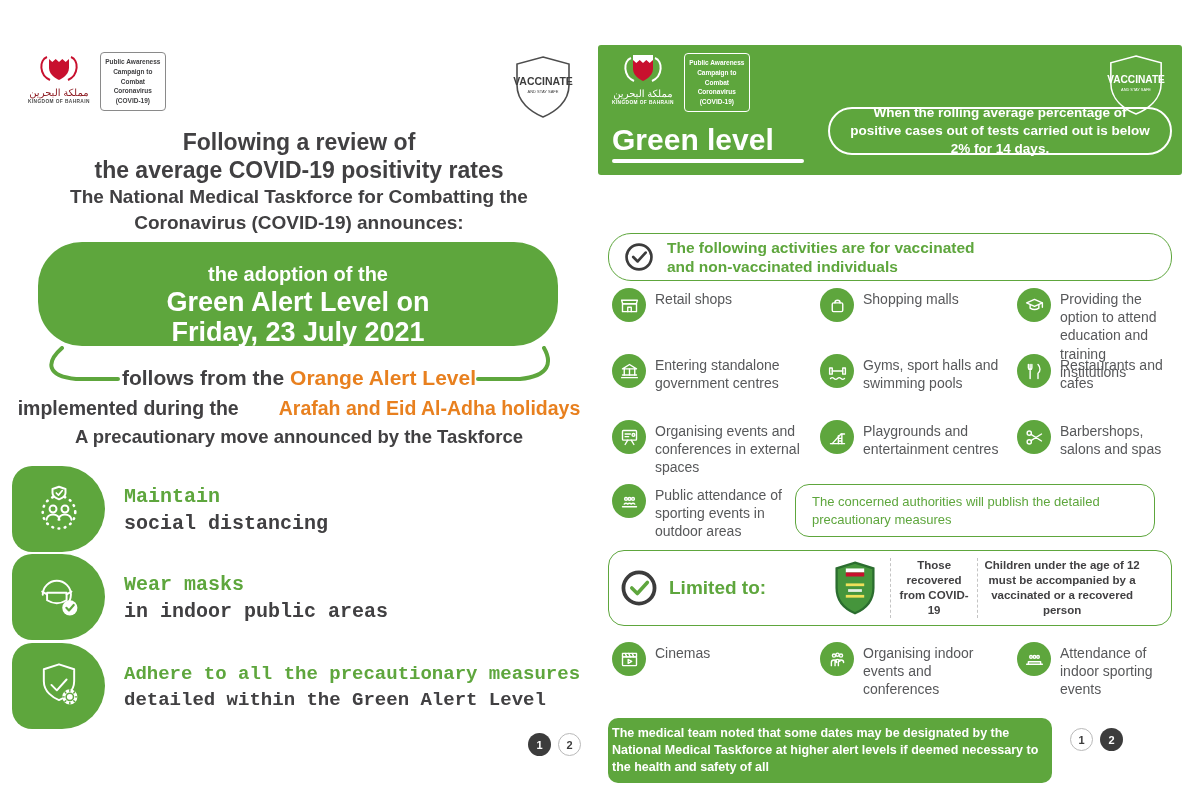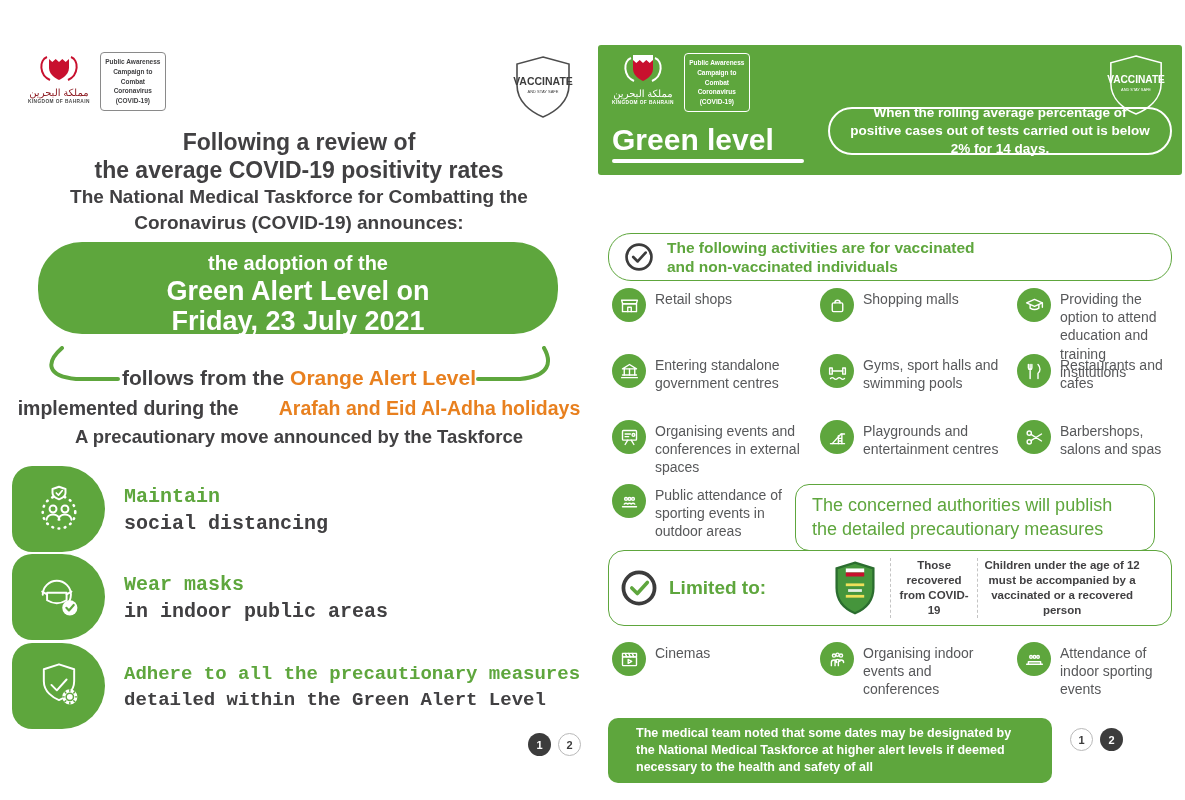--- a/index.html
+++ b/index.html
@@ -19,22 +19,22 @@
   .kingdom{font-size:4.8px;letter-spacing:.4px;color:#4c4c4c;font-weight:bold;}
   .white .arabic,.white .kingdom{color:#fff;}
   .emblem-cluster{display:flex;gap:10px;align-items:flex-start;}
   .emblem-stack{display:flex;flex-direction:column;align-items:center;gap:1px;}
 
   
   #page1{left:0;top:0;width:598px;height:800px;}
   .intro{left:0;top:128px;width:598px;text-align:center;color:var(--dark);font-weight:bold;}
   .intro .big{font-size:23px;line-height:28px;}
   .intro .med{font-size:19px;line-height:26px;}
-  .bubble{left:38px;top:242px;width:520px;height:92px;background:var(--green);
-    border-radius:44px;color:#fff;text-align:center;font-weight:bold;padding-top:8px;}
+  .bubble{left:38px;top:242px;width:520px;height:104px;background:var(--green);
+    border-radius:44px;color:#fff;text-align:center;font-weight:bold;padding-top:19px;}
   .bubble .b1{font-size:20px;line-height:26px;}
   .bubble .b2{font-size:27px;line-height:30px;}
   .line-mixed{left:0;width:598px;display:flex;justify-content:center;gap:6px;font-weight:bold;white-space:nowrap;}
   .follows{top:366px;font-size:21px;}
   .implemented{top:397px;font-size:19.5px;gap:40px;}
   .precaution{left:0;top:426px;width:598px;text-align:center;font-weight:bold;font-size:18.5px;color:var(--dark);}
   .hl{color:var(--orange);} .dk{color:var(--dark);}
   .measure{left:0;width:598px;height:88px;display:flex;align-items:center;}
   .pill{position:absolute;left:12px;top:0;width:93px;height:86px;background:var(--green);
     border-radius:20px 43px 43px 20px;display:flex;align-items:center;justify-content:center;}
@@ -59,28 +59,28 @@
   .gbox{border:1.6px solid var(--green);border-radius:23px;background:#fff;}
   .allbox{left:10px;top:233px;width:564px;height:48px;display:flex;align-items:center;gap:12px;padding:0 14px;}
   .allbox .txt{color:var(--green);font-weight:bold;font-size:15.5px;line-height:1.25;}
   .grid-row{left:0;width:587px;}
   .cell{position:absolute;display:flex;gap:9px;align-items:flex-start;}
   .c1{left:14px;width:200px;} .c2{left:222px;width:190px;} .c3{left:419px;width:158px;}
   .gcircle{width:34px;height:34px;border-radius:50%;background:var(--green);flex:0 0 34px;
     display:flex;align-items:center;justify-content:center;}
   .clabel{font-size:14px;color:var(--label);line-height:1.3;padding-top:2px;}
   .note-box{position:absolute;left:197px;top:0;width:360px;border:1.6px solid var(--green);
-    border-radius:14px;color:var(--green);font-size:18px;line-height:1.35;padding:8px 16px;}
+    border-radius:14px;color:var(--green);font-size:13px;line-height:1.35;padding:8px 16px;}
   .limited{left:10px;top:550px;width:564px;height:76px;border-radius:16px;
     display:flex;align-items:center;padding:0 10px;}
   .limited-label{color:var(--green);font-weight:bold;font-size:19px;margin:0 14px 0 10px;}
   .lcol{font-size:11.5px;font-weight:bold;color:var(--dark);text-align:center;line-height:1.3;padding:0 6px;}
   .lc1{width:96px;} .lc2{width:88px;border-left:1px dashed #c4c4c4;border-right:1px dashed #c4c4c4;} .lc3{width:168px;}
   .footer-note{left:10px;top:718px;width:444px;background:var(--green);border-radius:10px;
-    color:#fff;font-weight:bold;font-size:12.5px;line-height:1.35;padding:7px 28px;}
+    color:#fff;font-weight:bold;font-size:12.5px;line-height:1.35;padding:7px 4px;}
   svg{display:block;}
 </style>
 </head>
 <body>
 
 <div id="page1" class="abs">
 
   <div class="abs emblem-cluster" style="left:28px;top:52px;">
     <div class="emblem-stack">
       <span>

